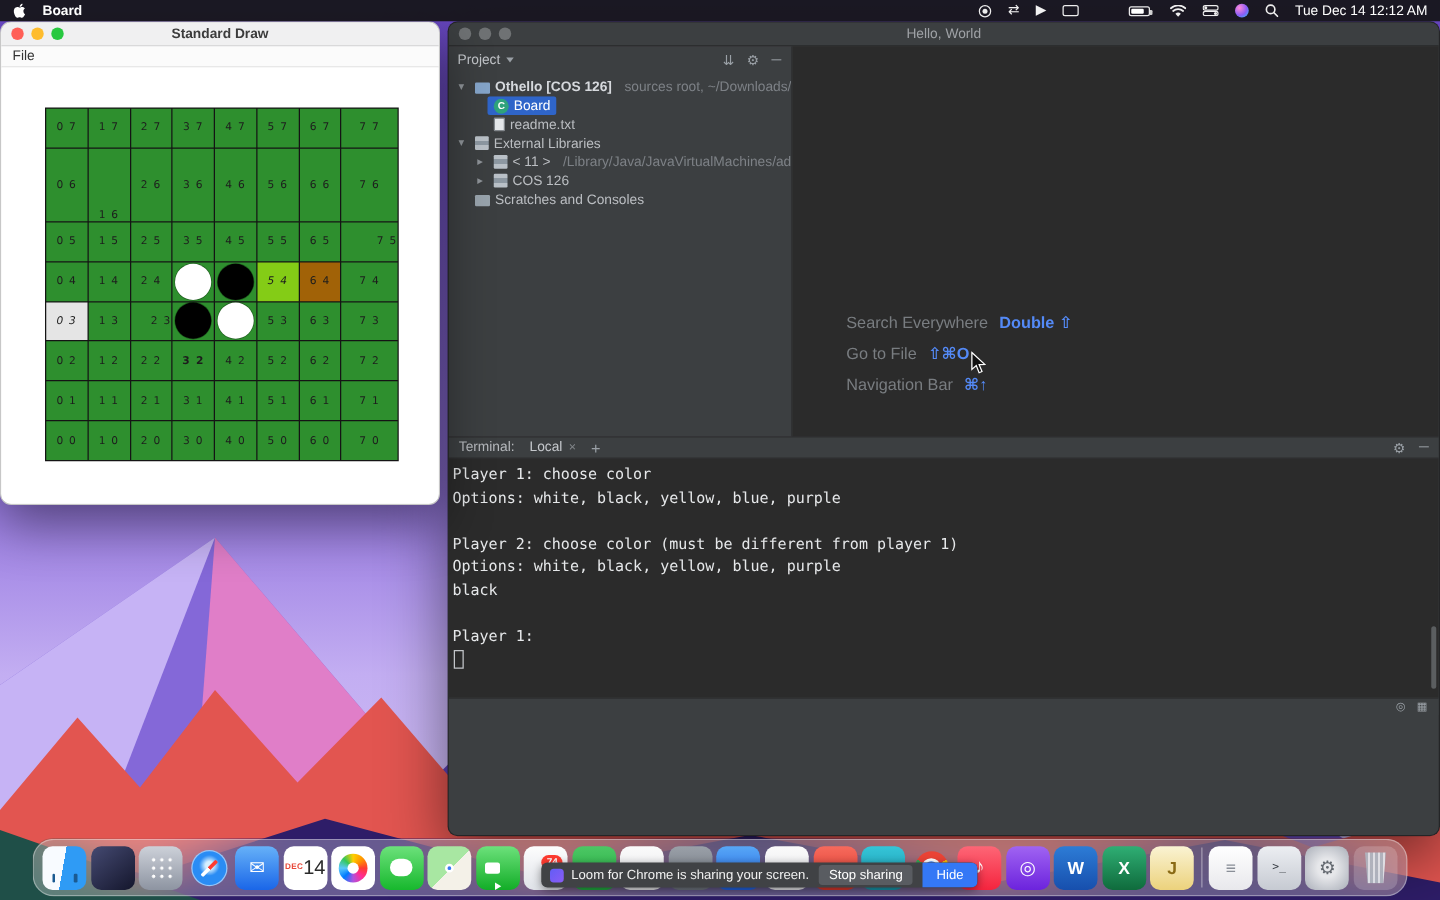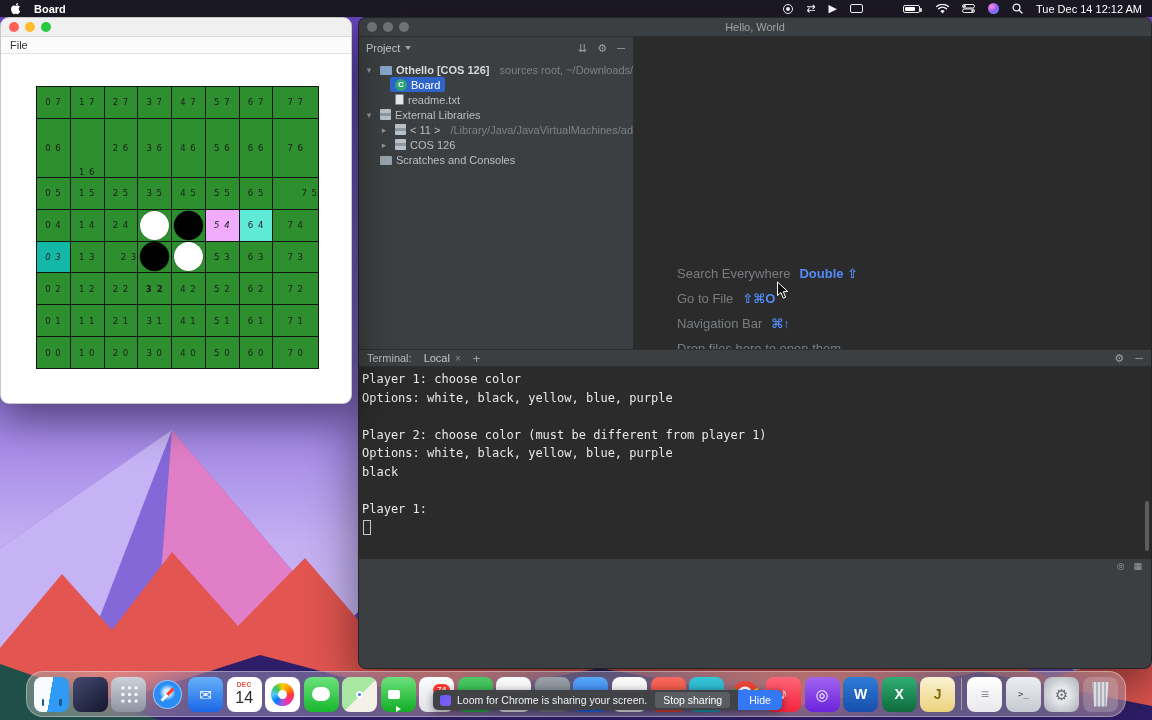--- a/index.html
+++ b/index.html
@@ -57,21 +57,21 @@
 .tree-content.selected .tree-name{color:#fff}
 .tree-name.bold{font-weight:bold;color:#d6d9dd}
 .tree-detail{color:#7d8186;margin-left:6px}
 .ti{width:12px;height:12px;flex:0 0 12px;display:inline-flex;align-items:center;justify-content:center;border-radius:2px;font-size:8px}
 .ti-folder{background:#85a5ca;height:9px;border-radius:1px;margin-top:1px}
 .ti-scratch{background:#98a3ac;height:9px;border-radius:1px;margin-top:1px}
 .ti-class{background:#2fa37c;border-radius:50%;color:#fff;font-weight:bold}
 .ti-file{background:#e4e7ea;width:9px;flex:0 0 9px;height:11px;border-radius:1px;border:1px solid #83888d}
 .ti-lib,.ti-jdk{background:linear-gradient(#b9c0c7 0 32%,#8d98a2 32% 66%,#b9c0c7 66% 100%);width:11px;flex:0 0 11px;height:11px;border-radius:1px}
 .editor{flex:1;background:#2b2b2b;position:relative;overflow:hidden}
-.hints{position:absolute;left:43px;top:224px}
+.hints{position:absolute;left:43px;top:208px}
 .hint-line{display:flex;align-items:center;gap:9px;height:25px;font-size:13px}
 .hint-label{color:#797d81}
 .hint-keys{color:#548af7;font-weight:bold}
 .term-header{height:18px;background:#3c3f41;border-top:1px solid #2c2e2f;border-bottom:1px solid #2c2e2f;display:flex;align-items:center;font-size:11px;color:#b6b9bd;padding:0 8px;gap:8px}
 .term-tab{display:flex;align-items:center;gap:5px;padding:0 4px;color:#c5c8cc}
 .term-tab-close{color:#83878b;font-size:10px}
 .term-add{color:#9aa0a6;font-size:13px}
 .term-tools{margin-left:auto;display:flex;gap:11px;color:#9aa0a6;font-size:11px}
 .term-body{height:191px;background:#2b2b2b;padding:3px 0 0 3px;font-family:"DejaVu Sans Mono","Liberation Mono",monospace;font-size:12px;line-height:18.5px;color:#e6e8ea;position:relative;overflow:hidden}
 .term-line{min-height:18.5px;white-space:pre}
@@ -87,21 +87,21 @@
 .dock-item>*:not(.base){position:relative;z-index:1}
 .glyph{line-height:1}
 .badge{position:absolute;top:-4px;right:-5px;background:#ff3b30;color:#fff;font-size:8px;line-height:1;padding:2px 4px;border-radius:8px;font-weight:bold;z-index:3}
 .dock-divider{width:1px;height:32px;background:rgba(255,255,255,.4);flex:0 0 1px;margin:0 2px}
 .f-eye{position:absolute;top:8px;width:2.5px;height:7px;background:#1b5a91;border-radius:1px}
 .f-eye.l{left:10px}.f-eye.r{right:10px}
 .f-smile{position:absolute;bottom:7px;left:8px;right:8px;height:9px;border-bottom:2.5px solid #1b5a91;border-radius:0 0 10px 10px}
 .lp-dots{width:20px;height:20px;background-image:radial-gradient(circle,#fdfdfd 1.3px,transparent 1.6px);background-size:6.6px 6.6px;background-position:.6px .6px}
 .saf{width:29px;height:29px;border-radius:50%;background:radial-gradient(circle at 50% 42%,#d6f0ff 0 15%,#2a8cf4 40% 100%);display:flex;align-items:center;justify-content:center;border:1px solid rgba(255,255,255,.5)}
 .saf-needle{width:2.5px;height:17px;background:linear-gradient(#ff3b30 0 50%,#fff 50% 100%);transform:rotate(45deg);border-radius:1px}
-.cal-col{display:flex;flex-direction:column;align-items:center;line-height:1}
+.cal-col{display:flex;flex-direction:row;align-items:center;line-height:1}
 .cal-month{color:#e8483a;font-size:6.5px;font-weight:bold;letter-spacing:.3px}
 .cal-day{color:#2b2b2b;font-size:16px;margin-top:1px}
 .photos-flower{width:23px;height:23px;border-radius:50%;background:conic-gradient(#ffce00,#ff9500,#ff3b30,#ff2d95,#af52de,#007aff,#5ac8fa,#34c759,#ffce00);position:relative}
 .photos-flower::after{content:"";position:absolute;inset:7px;background:#fff;border-radius:50%}
 .bubble{width:18px;height:14px;background:#fff;border-radius:7px}
 .maps-dot{width:7px;height:7px;border-radius:50%;background:#3a78f2;border:2px solid #fff}
 .cam{width:12px;height:9px;background:#fff;border-radius:2px;margin-right:4px}
 .cam-tri{position:absolute;right:8px;top:50%;transform:translateY(-50%);width:0;height:0;border-top:3.5px solid transparent;border-bottom:3.5px solid transparent;border-left:5px solid #fff}
 .chrome-ring{width:27px;height:27px;border-radius:50%;background:conic-gradient(from -60deg,#ea4335 0 120deg,#fbbc05 0 240deg,#34a853 0 360deg);display:flex;align-items:center;justify-content:center}
 .chrome-dot{width:10px;height:10px;border-radius:50%;background:#4285f4;box-shadow:0 0 0 2.5px #fff}
@@ -186,20 +186,21 @@
   </div>
 </div>
 
 <div class="draw-window">
   <div class="dw-titlebar">
     <div class="traffic">
       <span class="tl red"></span>
       <span class="tl yellow"></span>
       <span class="tl green"></span>
     </div>
+    <div class="dw-title">Standard Draw</div>
   </div>
   <div class="dw-menubar">
     <span>File</span>
   </div>
   <div class="dw-canvas">
     <div class="board" id="board" style="background: rgb(20, 20, 20);">
         <div class="cell" style="background: rgb(46, 143, 46);">
           <span class="cell-label" style="color: rgb(29, 29, 29);">0 7</span>
         </div>
         <div class="cell" style="background: rgb(46, 143, 46);">
@@ -279,30 +280,30 @@
         </div>
         <div class="cell" style="background: rgb(46, 143, 46);">
           <span class="cell-label" style="color: rgb(29, 29, 29);">2 4</span>
         </div>
         <div class="cell" style="background: rgb(46, 143, 46);">
           <div class="piece" style="background: rgb(255, 255, 255);"></div>
         </div>
         <div class="cell" style="background: rgb(46, 143, 46);">
           <div class="piece" style="background: rgb(0, 0, 0);"></div>
         </div>
-        <div class="cell" style="background: #f0abfc; font-style: italic;">
+        <div class="cell" style="background: #84cc16; font-style: italic;">
           <span class="cell-label" style="color: rgb(29, 29, 29);">5 4</span>
         </div>
-        <div class="cell" style="background: #5eead4;">
+        <div class="cell" style="background: #a16207;">
           <span class="cell-label" style="color: rgb(29, 29, 29);">6 4</span>
         </div>
         <div class="cell" style="background: rgb(46, 143, 46);">
           <span class="cell-label" style="color: rgb(29, 29, 29);">7 4</span>
         </div>
-        <div class="cell" style="background: #14b8a6; font-style: italic;">
+        <div class="cell" style="background: #e5e5e5; font-style: italic;">
           <span class="cell-label" style="color: rgb(29, 29, 29);">0 3</span>
         </div>
         <div class="cell" style="background: rgb(46, 143, 46);">
           <span class="cell-label" style="color: rgb(29, 29, 29);">1 3</span>
         </div>
         <div class="cell" style="background: rgb(46, 143, 46);">
           <span class="cell-label" style="color: rgb(29, 29, 29); margin-left: 16px;">2 3</span>
         </div>
         <div class="cell" style="background: rgb(46, 143, 46);">
           <div class="piece" style="background: rgb(0, 0, 0);"></div>
@@ -476,23 +477,20 @@
             <span class="hint-keys">Double ⇧</span>
           </div>
           <div class="hint-line">
             <span class="hint-label">Go to File</span>
             <span class="hint-keys">⇧⌘O</span>
           </div>
           <div class="hint-line">
             <span class="hint-label">Navigation Bar</span>
             <span class="hint-keys">⌘↑</span>
           </div>
-          <div class="hint-line">
-            <span class="hint-label">Drop files here to open them</span>
-          </div>
         </div>
     </div>
   </div>
   <div class="term-header">
     <span>Terminal:</span>
     <span class="term-tab">
       <span>Local</span>
       <span class="term-tab-close">×</span>
     </span>
     <span class="term-add">+</span>

